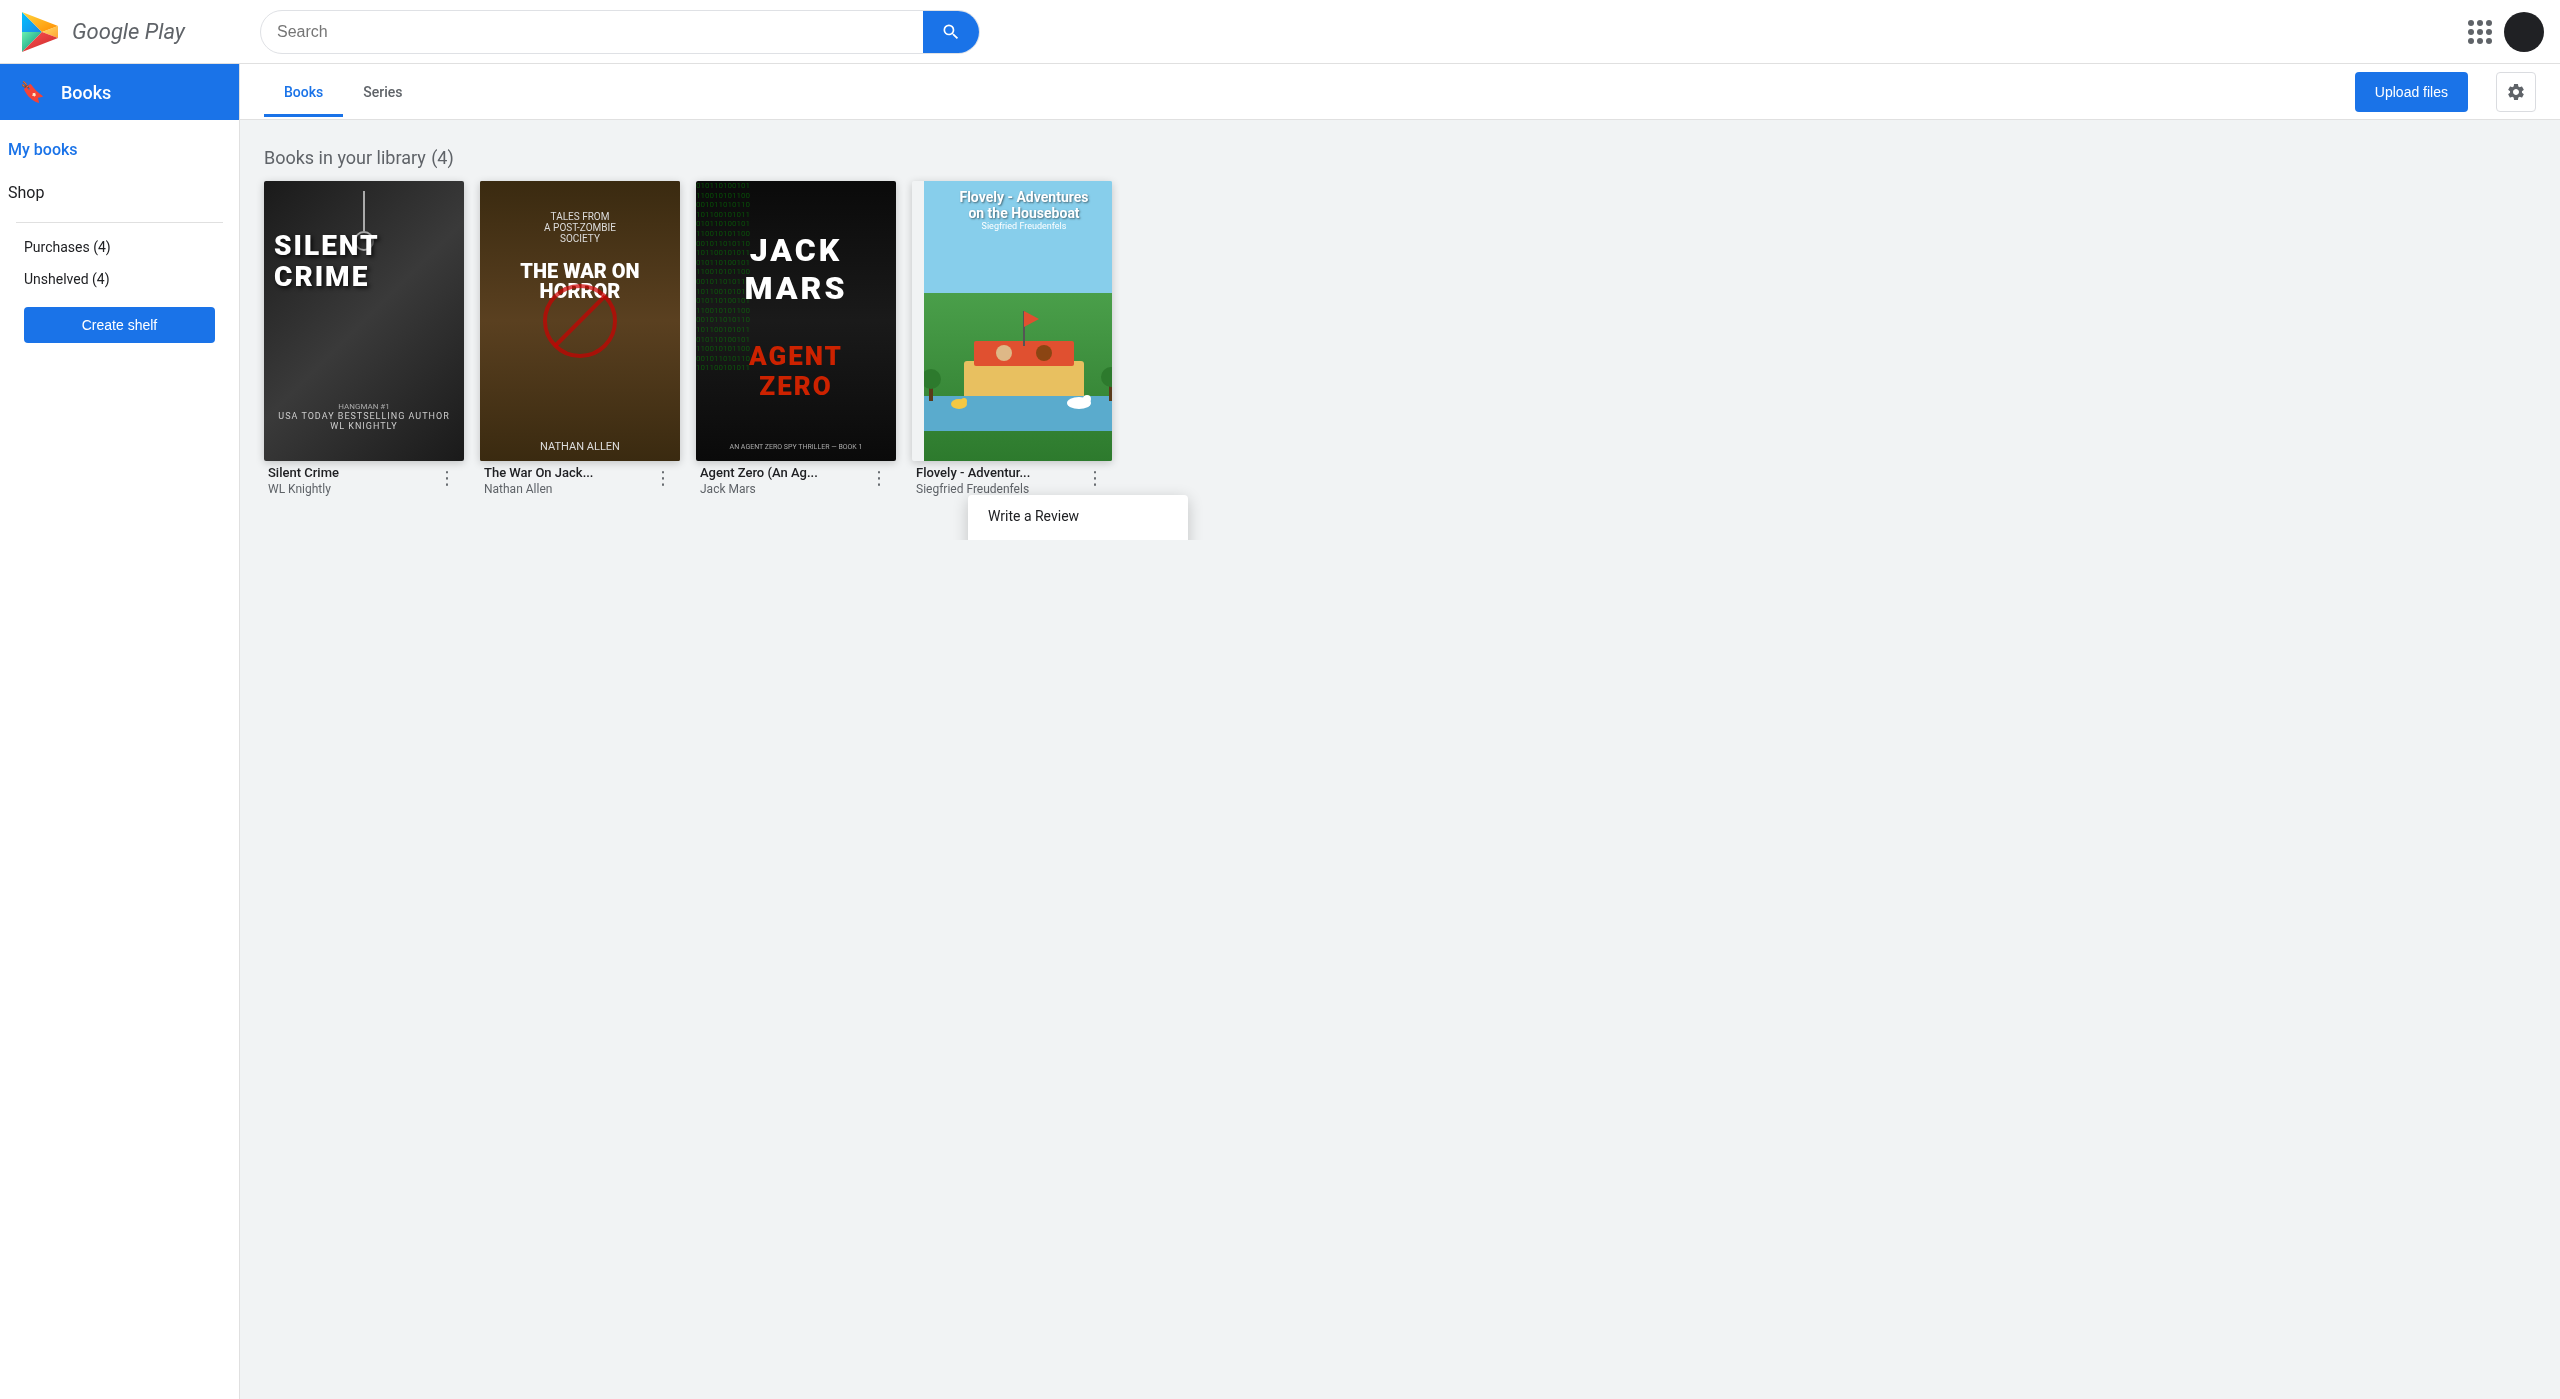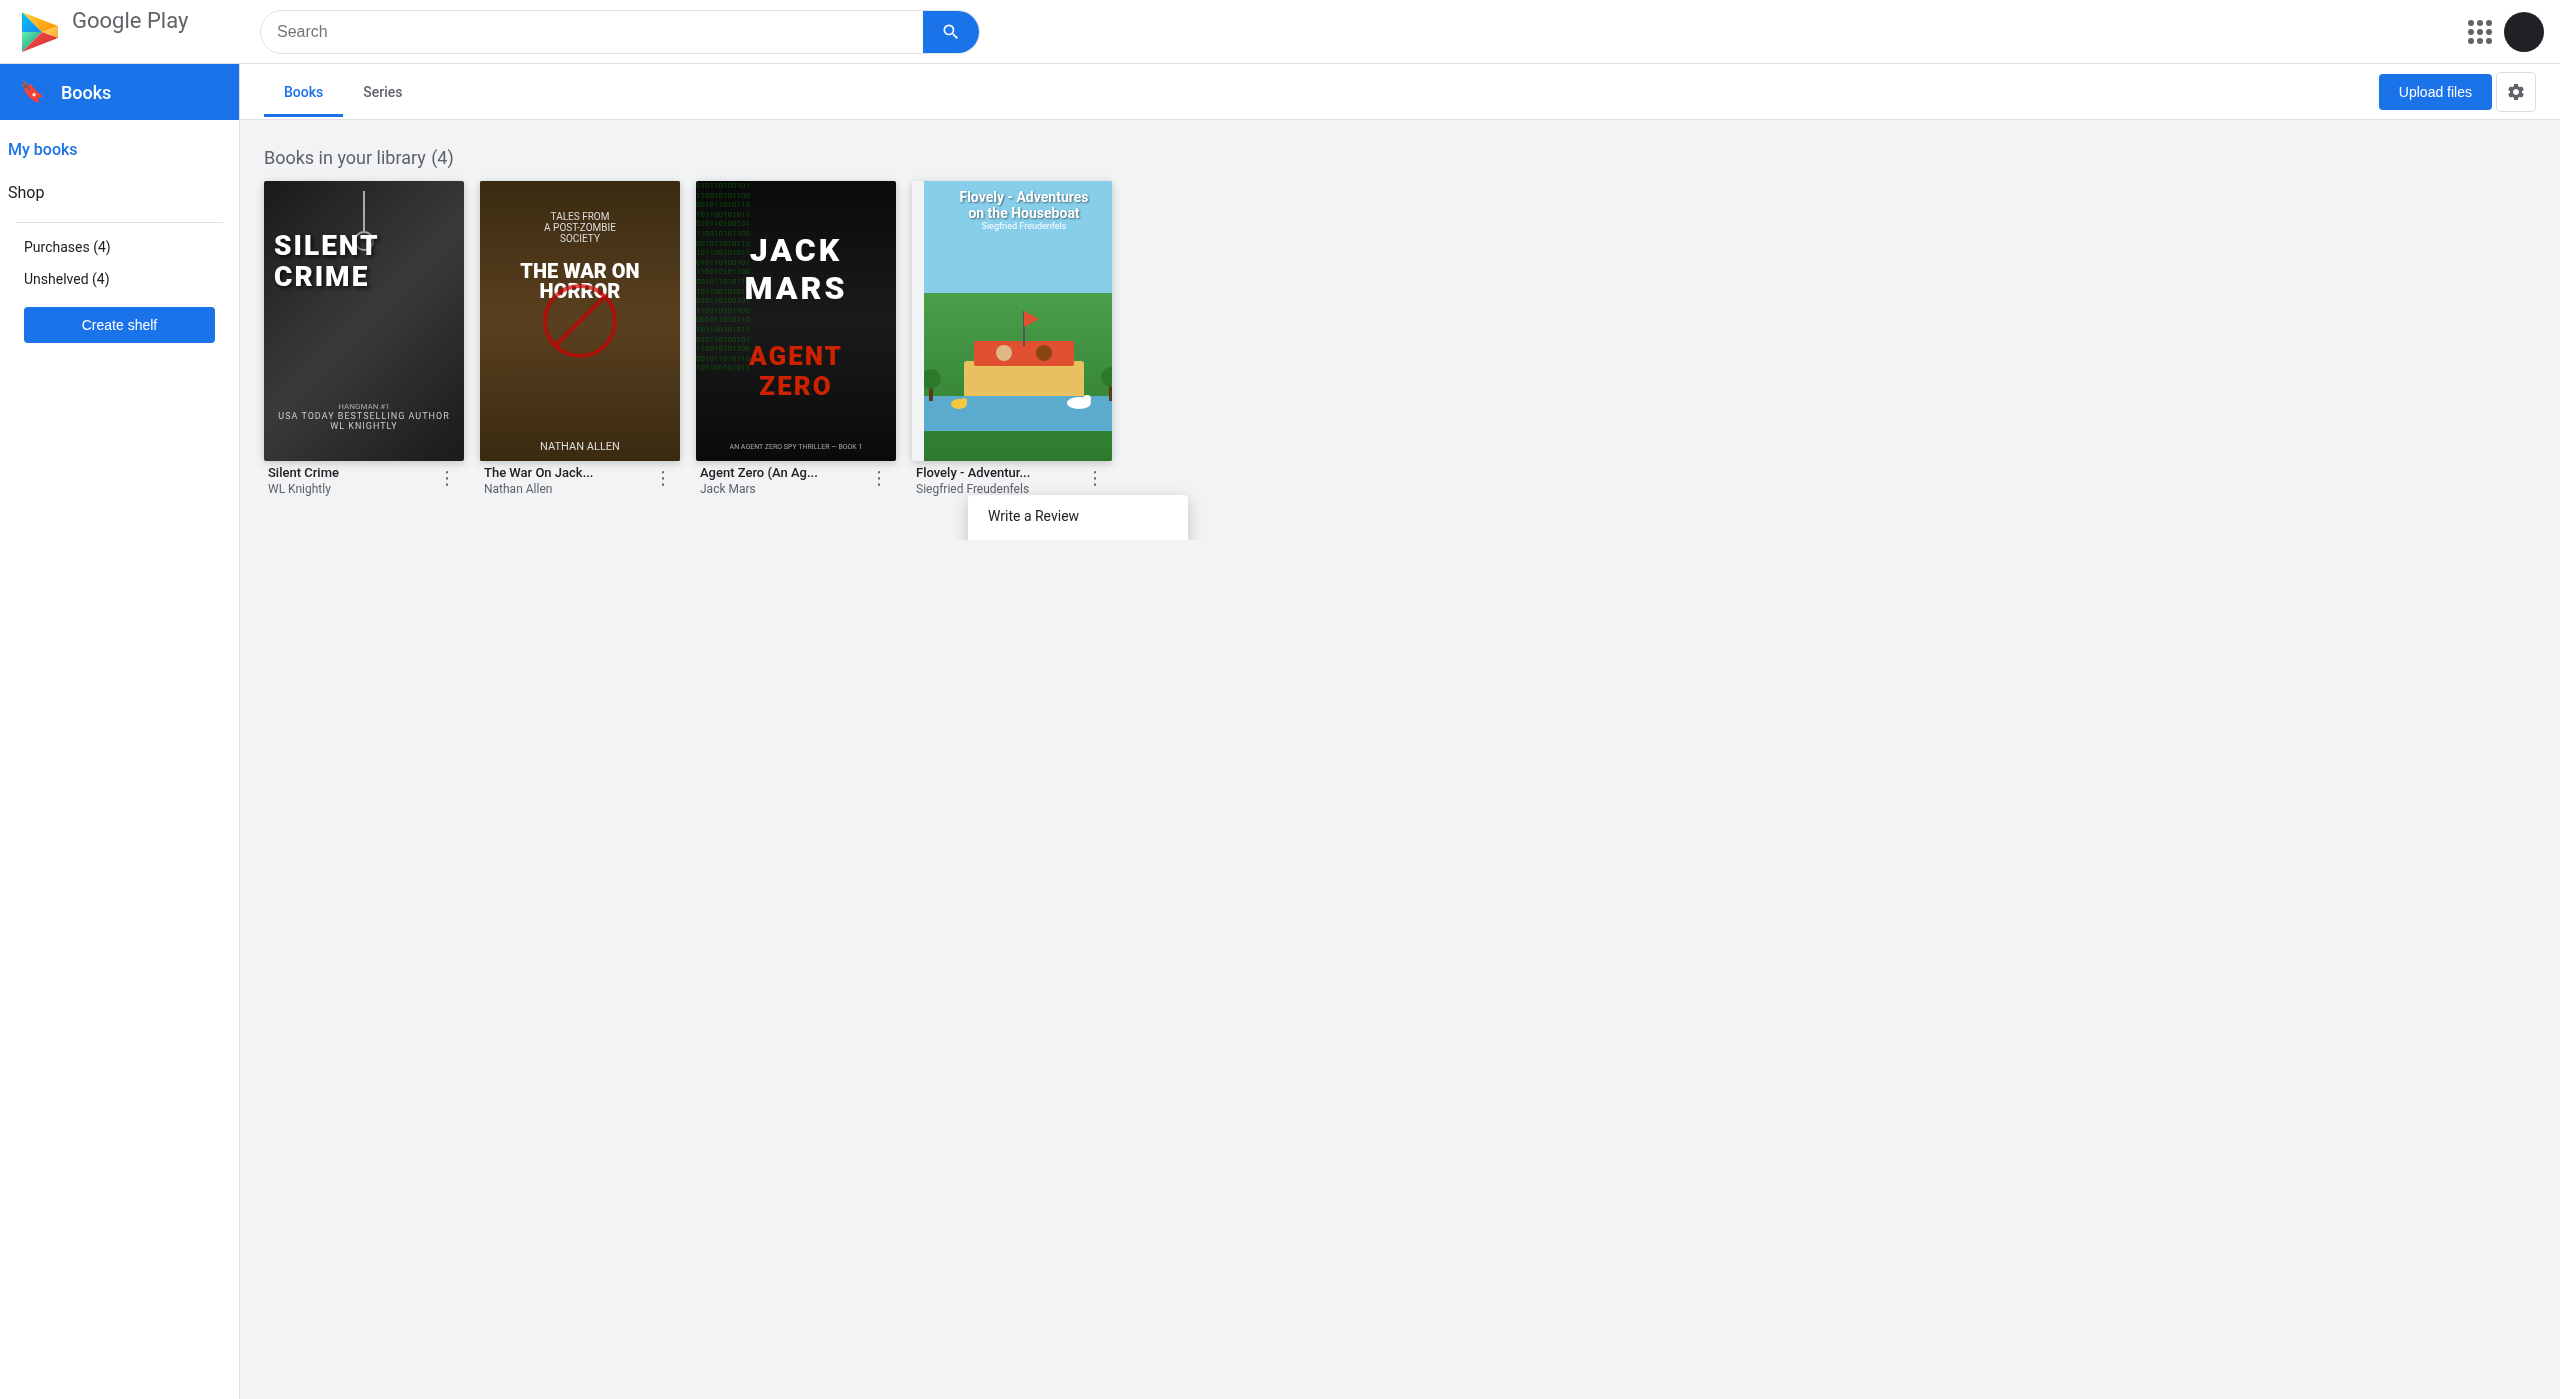--- a/index.html
+++ b/index.html
@@ -11,23 +11,24 @@
       align-items: center;
       background: #fff;
       height: 64px;
       padding: 0 16px;
       border-bottom: 1px solid #e0e0e0;
       position: fixed; top: 0; left: 0; right: 0;
       z-index: 100;
     }
     .logo-area {
       display: flex;
-      align-items: flex-start;
+      align-items: center;
       gap: 8px;
       min-width: 220px;
+      font-style: italic;
     }
     .play-triangle {
       width: 48px;
       height: 48px;
     }
     .logo-text {
       font-size: 22px;
       color: #5f6368;
       font-weight: 400;
       white-space: nowrap;
@@ -183,22 +184,21 @@
       color: #5f6368;
       border-bottom: 3px solid transparent;
       margin-bottom: -1px;
     }
     .tab.active {
       color: #1a73e8;
       border-bottom: 3px solid #1a73e8;
     }
     .tabs-right {
       display: flex;
-      align-items: center;
-      gap: 4px;
+      gap: 28px;
     }
     .upload-btn {
       background: #1a73e8;
       color: #fff;
       border: none;
       border-radius: 4px;
       padding: 10px 20px;
       font-size: 14px;
       font-weight: 500;
       cursor: pointer;

